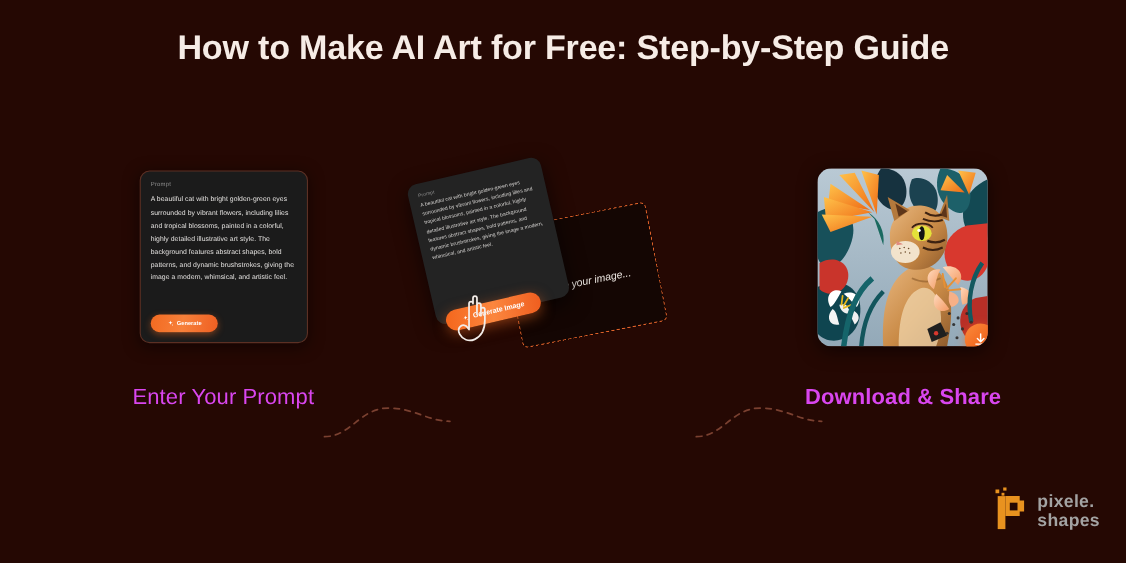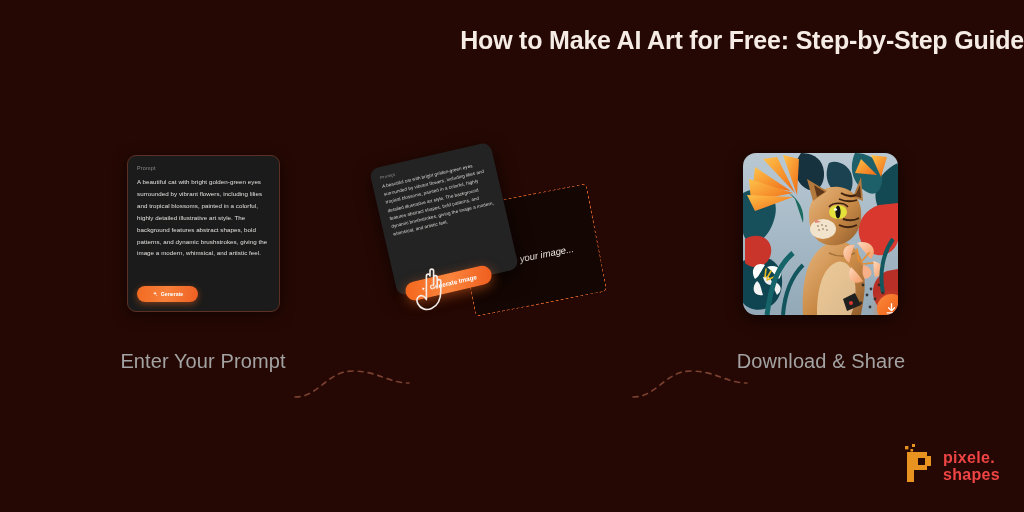--- a/index.html
+++ b/index.html
@@ -12,23 +12,23 @@
     overflow: hidden;
     position: relative;
   }
 
   
   .page-title {
     position: absolute;
     top: 26px;
     left: 0;
     width: 100%;
-    text-align: right;
+    text-align: center;
     color: #f6ece6;
-    font-size: 25px;
+    font-size: 31px;
     font-weight: bold;
     letter-spacing: -0.2px;
   }
 
   
   .steps {
     position: absolute;
     top: 140px;
     left: 0;
     width: 100%;
@@ -36,34 +36,34 @@
   }
 
   .step {
     position: absolute;
     width: 300px;
     top: 0;
     height: 250px;
   }
   .step-1 { left: 53px; }
   .step-2 { left: 362px; }
-  .step-3 { left: 671px; }
+  .step-3 { left: 671px; font-weight: bold; }
 
   .step-visual {
     position: relative;
     height: 185px;
     width: 100%;
   }
 
   .step-caption {
     position: absolute;
     top: 210px;
     width: 100%;
     text-align: center;
-    color: #a3a3a3;
+    color: #d946ef;
     font-size: 20px;
     letter-spacing: 0.1px;
   }
 
   
   .prompt-card {
     position: absolute;
     left: 74px;
     top: 15px;
     width: 153px;
@@ -231,21 +231,21 @@
     position: absolute;
     right: 24px;
     bottom: 24px;
     display: flex;
     align-items: center;
     gap: 8px;
   }
   .logo-text { line-height: 1.0; }
   .logo-text .l1, .logo-text .l2 {
     display: block;
-    color: #ef4444;
+    color: #a3a3a3;
     font-size: 16px;
     font-weight: bold;
     letter-spacing: .3px;
   }
   .logo-text .l2 { margin-top: 1px; }
 </style>
 </head>
 <body>
 
 <div class="page-title">How to Make AI Art for Free: Step-by-Step Guide</div>

